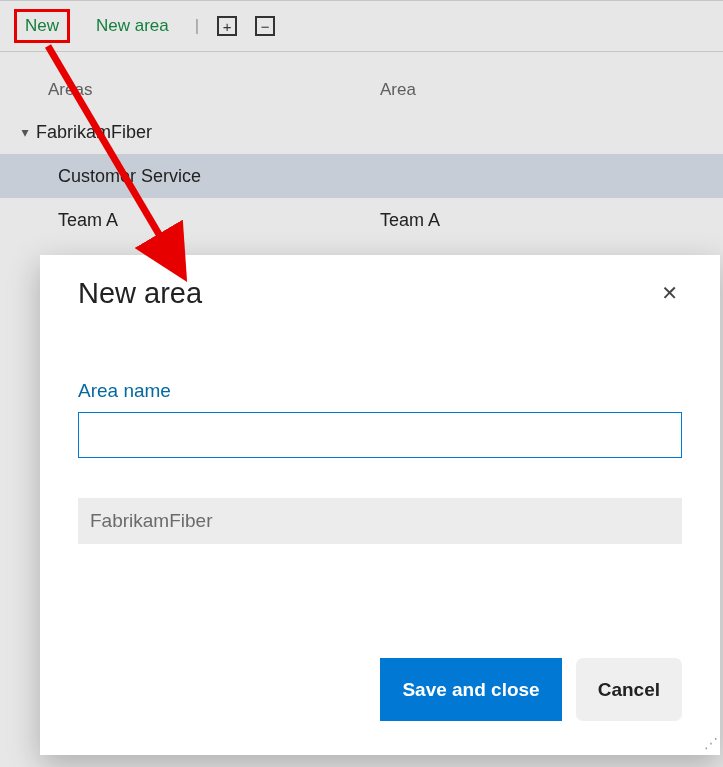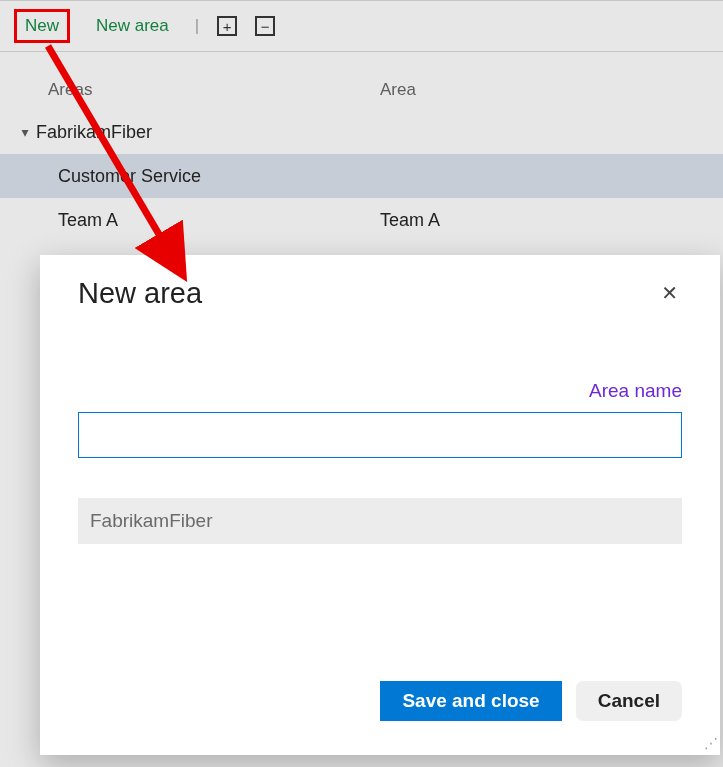--- a/index.html
+++ b/index.html
@@ -92,25 +92,24 @@
     }
     .close-x {
       font-size: 20px;
       color: #444;
       cursor: pointer;
       padding: 4px;
     }
     .form-group { margin-top: 70px; }
     .form-group.second { margin-top: 40px; }
     .form-label {
-      color: #6d28d9;
+      color: #0369a1;
       font-size: 19px;
       display: block;
       margin-bottom: 10px;
-      text-align: right;
     }
     .text-input {
       width: 100%;
       height: 46px;
       border: 1px solid #0078d4;
       outline: none;
       font-size: 18px;
       padding: 0 12px;
       background: #fff;
     }
@@ -126,21 +125,21 @@
       border: none;
     }
     .dialog-actions {
       position: absolute;
       right: 38px;
       bottom: 34px;
       display: flex;
       gap: 14px;
     }
     .btn {
-      height: 40px;
+      height: 63px;
       padding: 0 22px;
       font-size: 19px;
       font-weight: 600;
       border: none;
       cursor: pointer;
     }
     .btn-primary { background: #0078d4; color: #fff; }
     .btn-secondary { background: #efefef; color: #222; border-radius: 7px; }
     .resize-grip {
       position: absolute;

